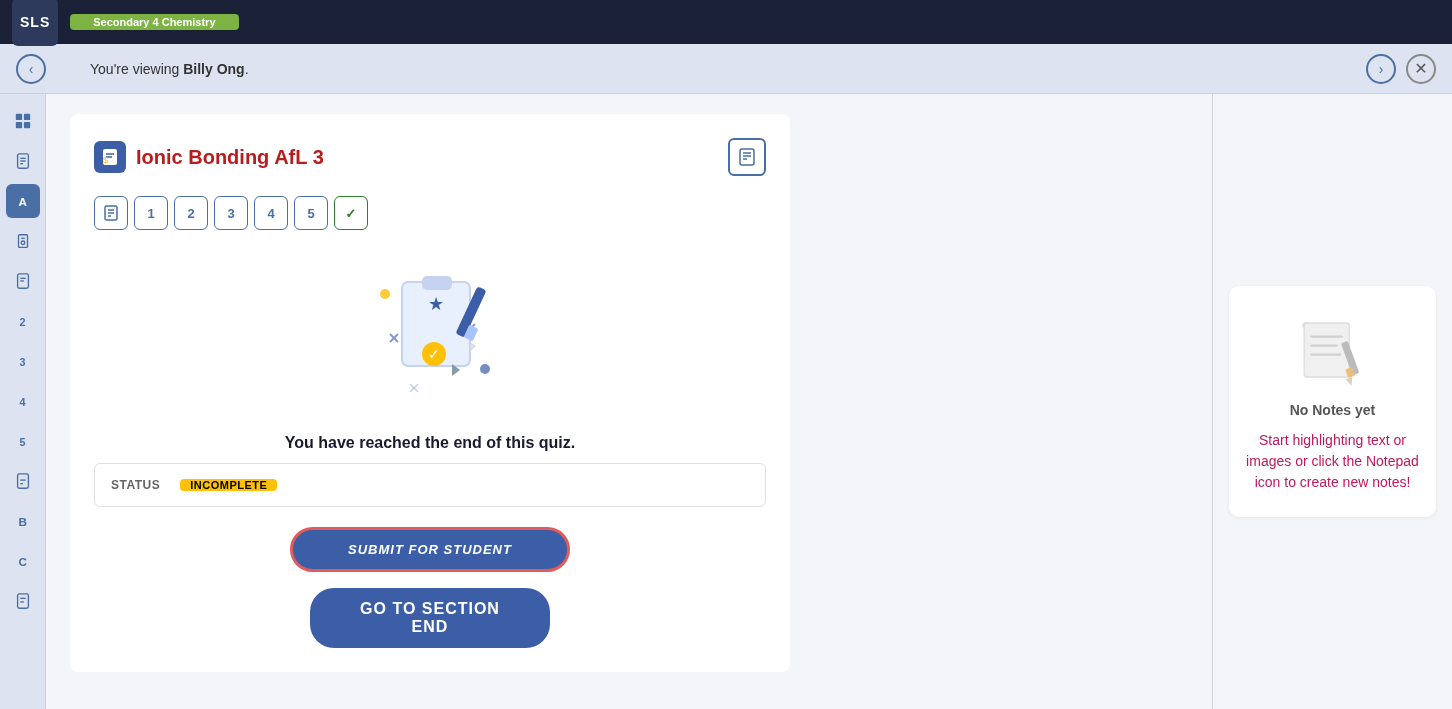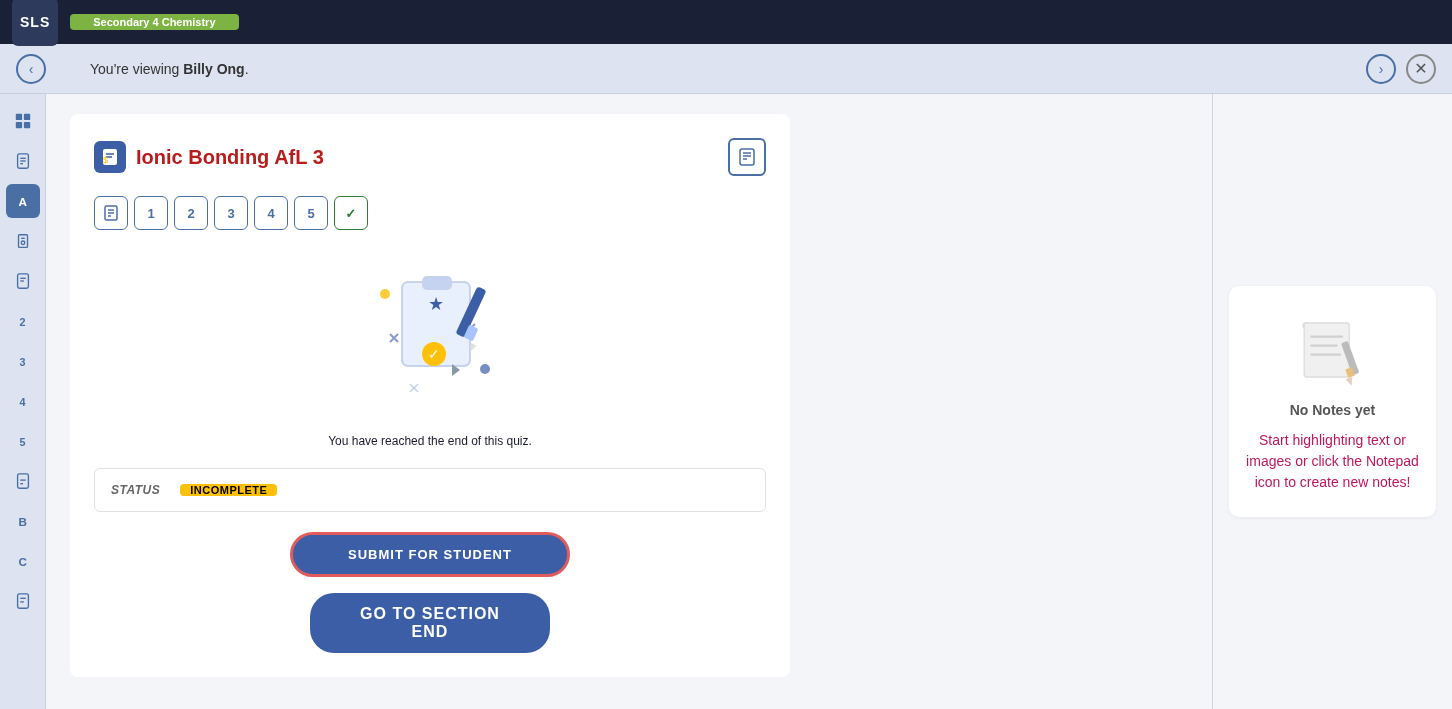--- a/index.html
+++ b/index.html
@@ -79,39 +79,39 @@
     }
     .page-tab.icon-tab { font-size: 16px; }
     .page-tab.check-tab { color: #2e7d32; border-color: #2e7d32; }
 
     
     .quiz-illustration {
       display: flex; justify-content: center; margin-bottom: 20px;
     }
 
     
-    .quiz-end-text { text-align: center; font-size: 12px; font-weight: 400; color: #1a1a2e; margin-bottom: 20px; }
+    .quiz-end-text { text-align: center; font-size: 16px; font-weight: 700; color: #1a1a2e; margin-bottom: 11px; }
 
     
     .status-row {
       display: flex; align-items: center; padding: 14px 16px;
       border: 1px solid #e0e0e0; border-radius: 6px; margin-bottom: 20px; background: #fff;
     }
-    .status-label { font-size: 12px; font-weight: 600; color: #666; letter-spacing: 0.5px; margin-right: 20px; font-style: italic; }
+    .status-label { font-size: 12px; font-weight: 600; color: #666; letter-spacing: 0.5px; margin-right: 20px; }
     .status-badge {
       background: #ffc107; color: #000; font-size: 11px; font-weight: 700;
       padding: 0 10px; border-radius: 4px; letter-spacing: 0.5px;
     }
 
     
     .btn-submit {
       display: block; margin: 16px auto 16px;
       background: #3b5ea6; color: #fff; font-size: 13px; font-weight: 700; letter-spacing: 1px;
       padding: 12px 36px; border-radius: 24px; border: 3px solid #e05c5c; cursor: pointer;
-      text-align: center; width: 280px;
+      text-align: center; width: 280px; font-style: italic;
     }
     .btn-goto {
       display: block; margin: 0 auto;
       background: #3b5ea6; color: #fff; font-size: 16px; font-weight: 700; letter-spacing: 1px;
       padding: 12px 36px; border-radius: 24px; border: none; cursor: pointer;
       text-align: center; width: 240px;
     }
 
     
     .notes-panel {

